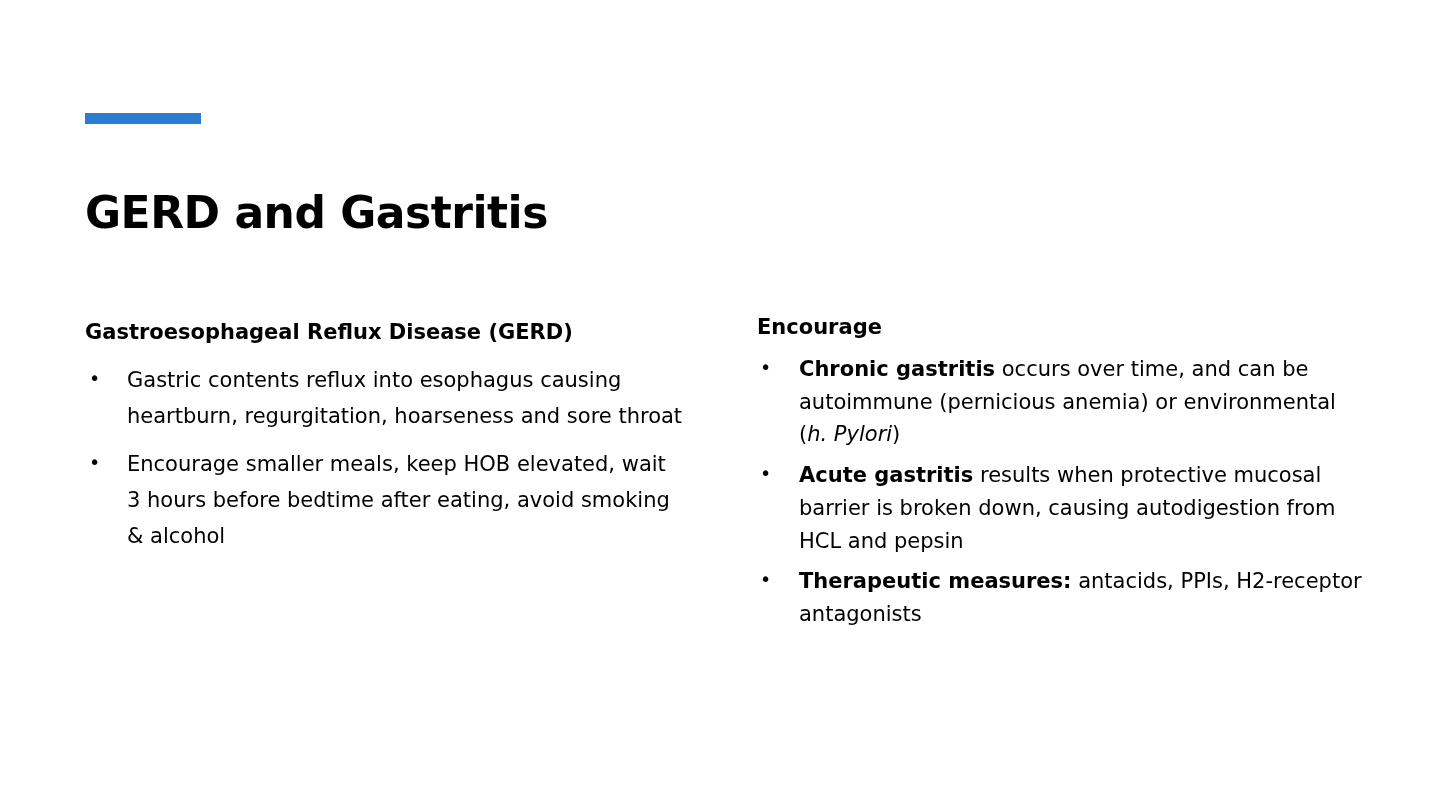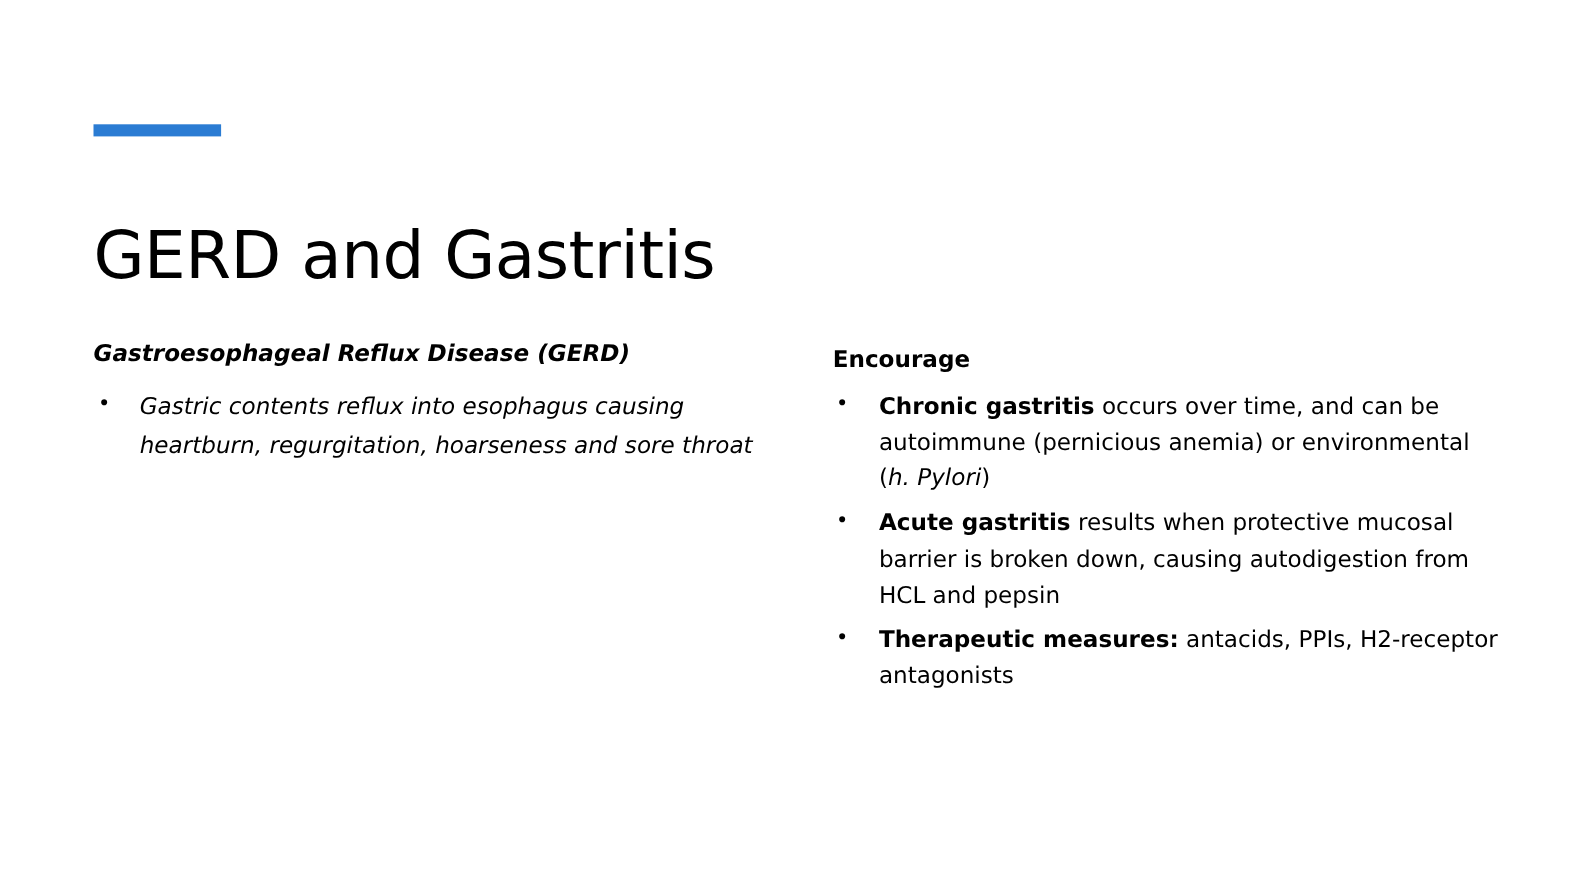--- a/index.html
+++ b/index.html
@@ -25,36 +25,35 @@
     left: 85px;
     top: 113px;
     width: 116px;
     height: 11px;
     background: #2b7cd3;
   }
   .slide-title {
     position: absolute;
     left: 85px;
     top: 160px;
-    font-size: 60px;
-    font-weight: normal;
+    font-size: 44px;
+    font-weight: bold;
     letter-spacing: -0.5px;
     line-height: 1.1;
     color: #000000;
     white-space: nowrap;
   }
   .col {
     position: absolute;
     box-sizing: border-box;
   }
   .col-left {
     left: 85px;
-    top: 307px;
+    top: 318px;
     width: 600px;
-    font-style: italic;
   }
   .col-right {
     left: 757px;
     top: 313px;
     width: 610px;
   }
   .col-heading {
     font-size: 21px;
     font-weight: bold;
     line-height: 1.42;
@@ -99,20 +98,21 @@
 <div class="slide">
 
   <div class="accent-bar"></div>
 
   <h1 class="slide-title">GERD and Gastritis</h1>
 
   <div class="col col-left">
     <div class="col-heading">Gastroesophageal Reflux Disease (GERD)</div>
     <ul class="bullets">
       <li><span>Gastric contents reflux into esophagus causing heartburn, regurgitation, hoarseness and sore throat</span></li>
+      <li><span>Encourage smaller meals, keep HOB elevated, wait 3 hours before bedtime after eating, avoid smoking &amp; alcohol</span></li>
     </ul>
   </div>
 
   <div class="col col-right">
     <div class="col-heading">Encourage</div>
     <ul class="bullets">
       <li><b>Chronic gastritis</b><span> occurs over time, and can be autoimmune (pernicious anemia) or environmental (</span><i>h. Pylori</i><span>)</span></li>
       <li><b>Acute gastritis</b><span> results when protective mucosal barrier is broken down, causing autodigestion from HCL and pepsin</span></li>
       <li><b>Therapeutic measures:</b><span> antacids, PPIs, H2-receptor antagonists</span></li>
     </ul>

